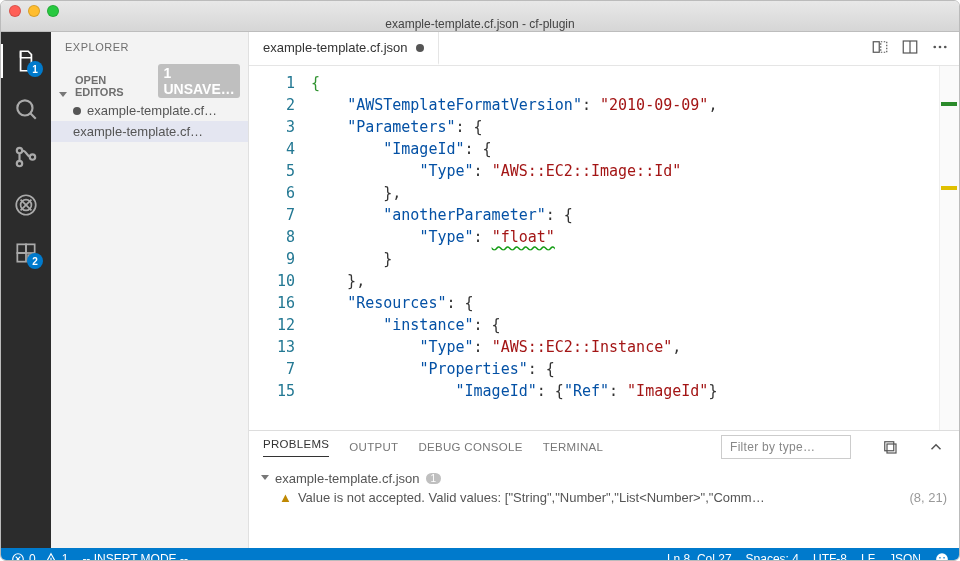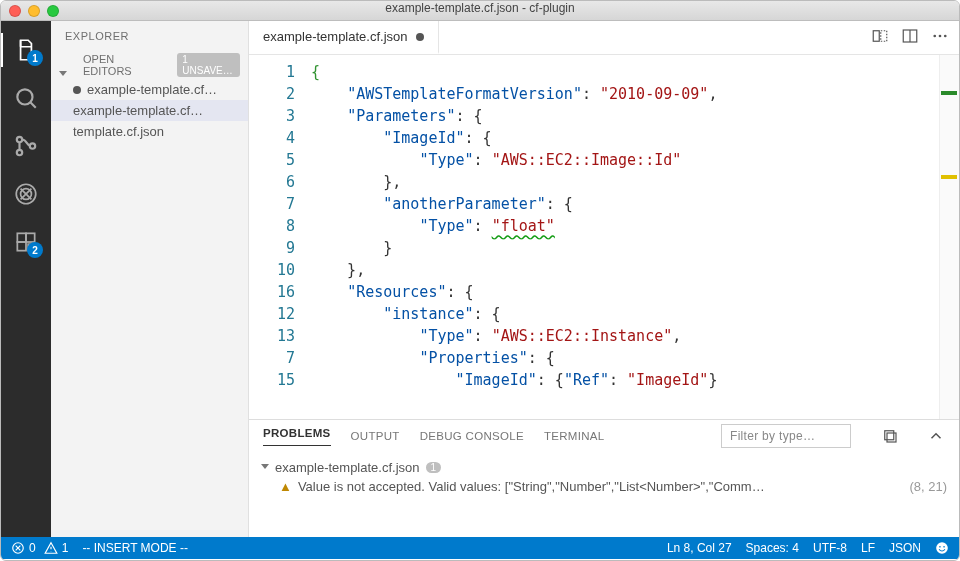--- a/index.html
+++ b/index.html
@@ -1,36 +1,36 @@
 <!DOCTYPE html>
 <html><head>
 <meta charset="utf-8">
 <style>
   * { margin: 0; padding: 0; box-sizing: border-box; }
   body { font-family: -apple-system, "Segoe UI", sans-serif; font-size: 13px; background: #fff; color: #333; width: 960px; height: 561px; overflow: hidden; border: 1px solid #bbb; border-radius: 6px; position: relative; }
-  .titlebar { position: relative; height: 20px; background: linear-gradient(#e8e8e8,#d6d6d6); border-bottom: 1px solid #bdbdbd; display:flex; align-items:flex-start; justify-content:center; font-size:12px; color:#444; }
+  .titlebar { position: relative; height: 31px; background: linear-gradient(#e8e8e8,#d6d6d6); border-bottom: 1px solid #bdbdbd; display:flex; align-items:flex-end; justify-content:center; font-size:12px; color:#444; }
   .traffic { position:absolute; left:8px; top:4px; display:flex; gap:7px;}
   .dot { width:12px; height:12px; border-radius:50%; border:1px solid rgba(0,0,0,0.15); }
   .dot.close{background:#ff5f57;} .dot.min{background:#ffbd2e;} .dot.max{background:#28c940;}
 
   .shell { display:flex; height: 516px; }
 
   
   .activitybar { width:50px; background:#2c2c2c; display:flex; flex-direction:column; align-items:center; padding-top:8px; gap:6px; }
   .ab-icon { width:50px; height:42px; display:flex; align-items:center; justify-content:center; position:relative; cursor:pointer; }
   .ab-icon svg { width:26px; height:26px; }
   .ab-icon .badge { position:absolute; bottom:5px; right:8px; background:#007acc; color:#fff; font-size:10px; font-weight:600; width:16px; height:16px; border-radius:50%; display:flex; align-items:center; justify-content:center; }
   .ab-icon.active::before { content:""; position:absolute; left:0; top:4px; bottom:4px; width:2px; background:#fff; }
 
   
   .sidebar { width:198px; background:#f3f3f3; border-right:1px solid #e0e0e0; display:flex; flex-direction:column; font-size:13px; color:#555;}
   .sb-header { height:30px; display:flex; align-items:center; padding:0 14px; font-size:11px; letter-spacing:0.5px; color:#6f6f6f;}
-  .sb-section-title { display:flex; align-items:flex-end; gap:16px; padding:2px 8px; font-size:11px; font-weight:400; color:#6f6f6f;}
+  .sb-section-title { display:flex; align-items:flex-end; gap:8px; padding:2px 8px; font-size:11px; font-weight:700; color:#6f6f6f;}
   .twisty { display:inline-block; width:0; height:0; border-left:4px solid transparent; border-right:4px solid transparent; border-top:5px solid #777; transform:translateY(-1px);}
-  .unsaved-badge { background:#bfbfbf; color:#fff; font-size:10px; padding:1px 5px; border-radius:3px; margin-left:4px;}
+  .unsaved-badge { background:#bfbfbf; color:#fff; font-size:14px; padding:1px 5px; border-radius:3px; margin-left:4px;}
   .sb-item { display:flex; align-items:center; gap:6px; padding:3px 8px 3px 22px; cursor:pointer; white-space:nowrap; overflow:hidden; text-overflow:ellipsis;}
   .sb-item.sel { background:#e4e6f1; }
   .sb-item .dotind { width:8px; height:8px; border-radius:50%; background:#555; flex:none;}
 
   
   .editor-area { flex:1; display:flex; flex-direction:column; }
   .tabrow { height:34px; display:flex; align-items:stretch; border-bottom:1px solid #e5e5e5; position:relative; }
   .tab { display:flex; align-items:center; gap:8px; padding:0 14px; border-right:1px solid #e5e5e5; border-bottom:2px solid #fff; font-size:13px; color:#333; background:#fff; cursor:pointer; position:relative;}
   .tab .moddot { width:8px; height:8px; border-radius:50%; background:#555;}
   .tabrow .actions { margin-left:auto; display:flex; align-items:center; gap:12px; padding-right:10px; color:#555;}
@@ -42,21 +42,21 @@
   .tok-key{ color:#0451a5;} .tok-str{ color:#a31515;} .tok-pun{ color:#333;} .tok-brace{color:#319331;}
   .hl-line { position:absolute; left:0; right:0; height:22px; background:#fdf6e3; border-top:1px solid #e6d38a; border-bottom:1px solid #e6d38a; opacity:.5; z-index:-1;}
   .squiggle { text-decoration: underline wavy #139c13; text-underline-offset:3px;}
   .minimap { width:20px; border-left:1px solid #eee; background:linear-gradient(#fafafa,#fafafa);}
   .ov-marker{ position:absolute; right:2px; width:16px; height:4px;}
   
   
   .panel { border-top:1px solid #ddd; display:flex; flex-direction:column; height:118px; font-size:13px; background:#fff;}
   .panel-tabs { display:flex; align-items:center; gap:20px; padding:0 14px; height:32px; color:#777; font-size:11.5px; letter-spacing:.3px;}
   .panel-tabs .ptab{cursor:pointer;}
-  .panel-tabs .ptab.active{ color:#333; font-weight:700; border-bottom:1px solid #333; padding-bottom:6px;}
+  .panel-tabs .ptab.active{ color:#333; font-weight:400; border-bottom:1px solid #333; padding-bottom:6px;}
   .panel-tabs .filter{ margin-left:auto; border:1px solid #ccc; height:24px; width:130px; padding:0 8px; font-size:12px; color:#888; display:flex; align-items:center;}
   .panel-tabs .picon{width:18px;height:18px;cursor:pointer;}
   .panel-body{ padding:6px 12px; font-size:13px; color:#555;}
   .prob-file{ display:flex; align-items:center; gap:6px; padding:2px 0;}
   .prob-file .count{background:#bfbfbf;color:#fff;border-radius:8px;font-size:10px;padding:0 5px;}
   .prob-item{ display:flex; align-items:center; gap:6px; padding:2px 0 2px 18px; white-space:nowrap; overflow:hidden;}
   .prob-item .msg{flex:1;overflow:hidden;text-overflow:ellipsis;}
   .warn-icon{color:#bf8803;}
   .loc{color:#999;}
 
@@ -126,21 +126,20 @@
       <span class="twisty"></span>
       <span>OPEN EDITORS</span>
       <span class="unsaved-badge">1 UNSAVE…</span>
     </div>
     <div class="sb-item">
       <span class="dotind"></span>
       <span>example-template.cf…</span>
     </div>
     <div id="ws-items">
         <div class="sb-item sel">example-template.cf…</div>
-        <div class="sb-item">template.cf.json</div>
       </div>
   </div>
 
   <div class="editor-area">
     <div class="tabrow">
       <div class="tab">
         <span>example-template.cf.json</span>
         <span class="moddot"></span>
       </div>
       <div class="actions">

